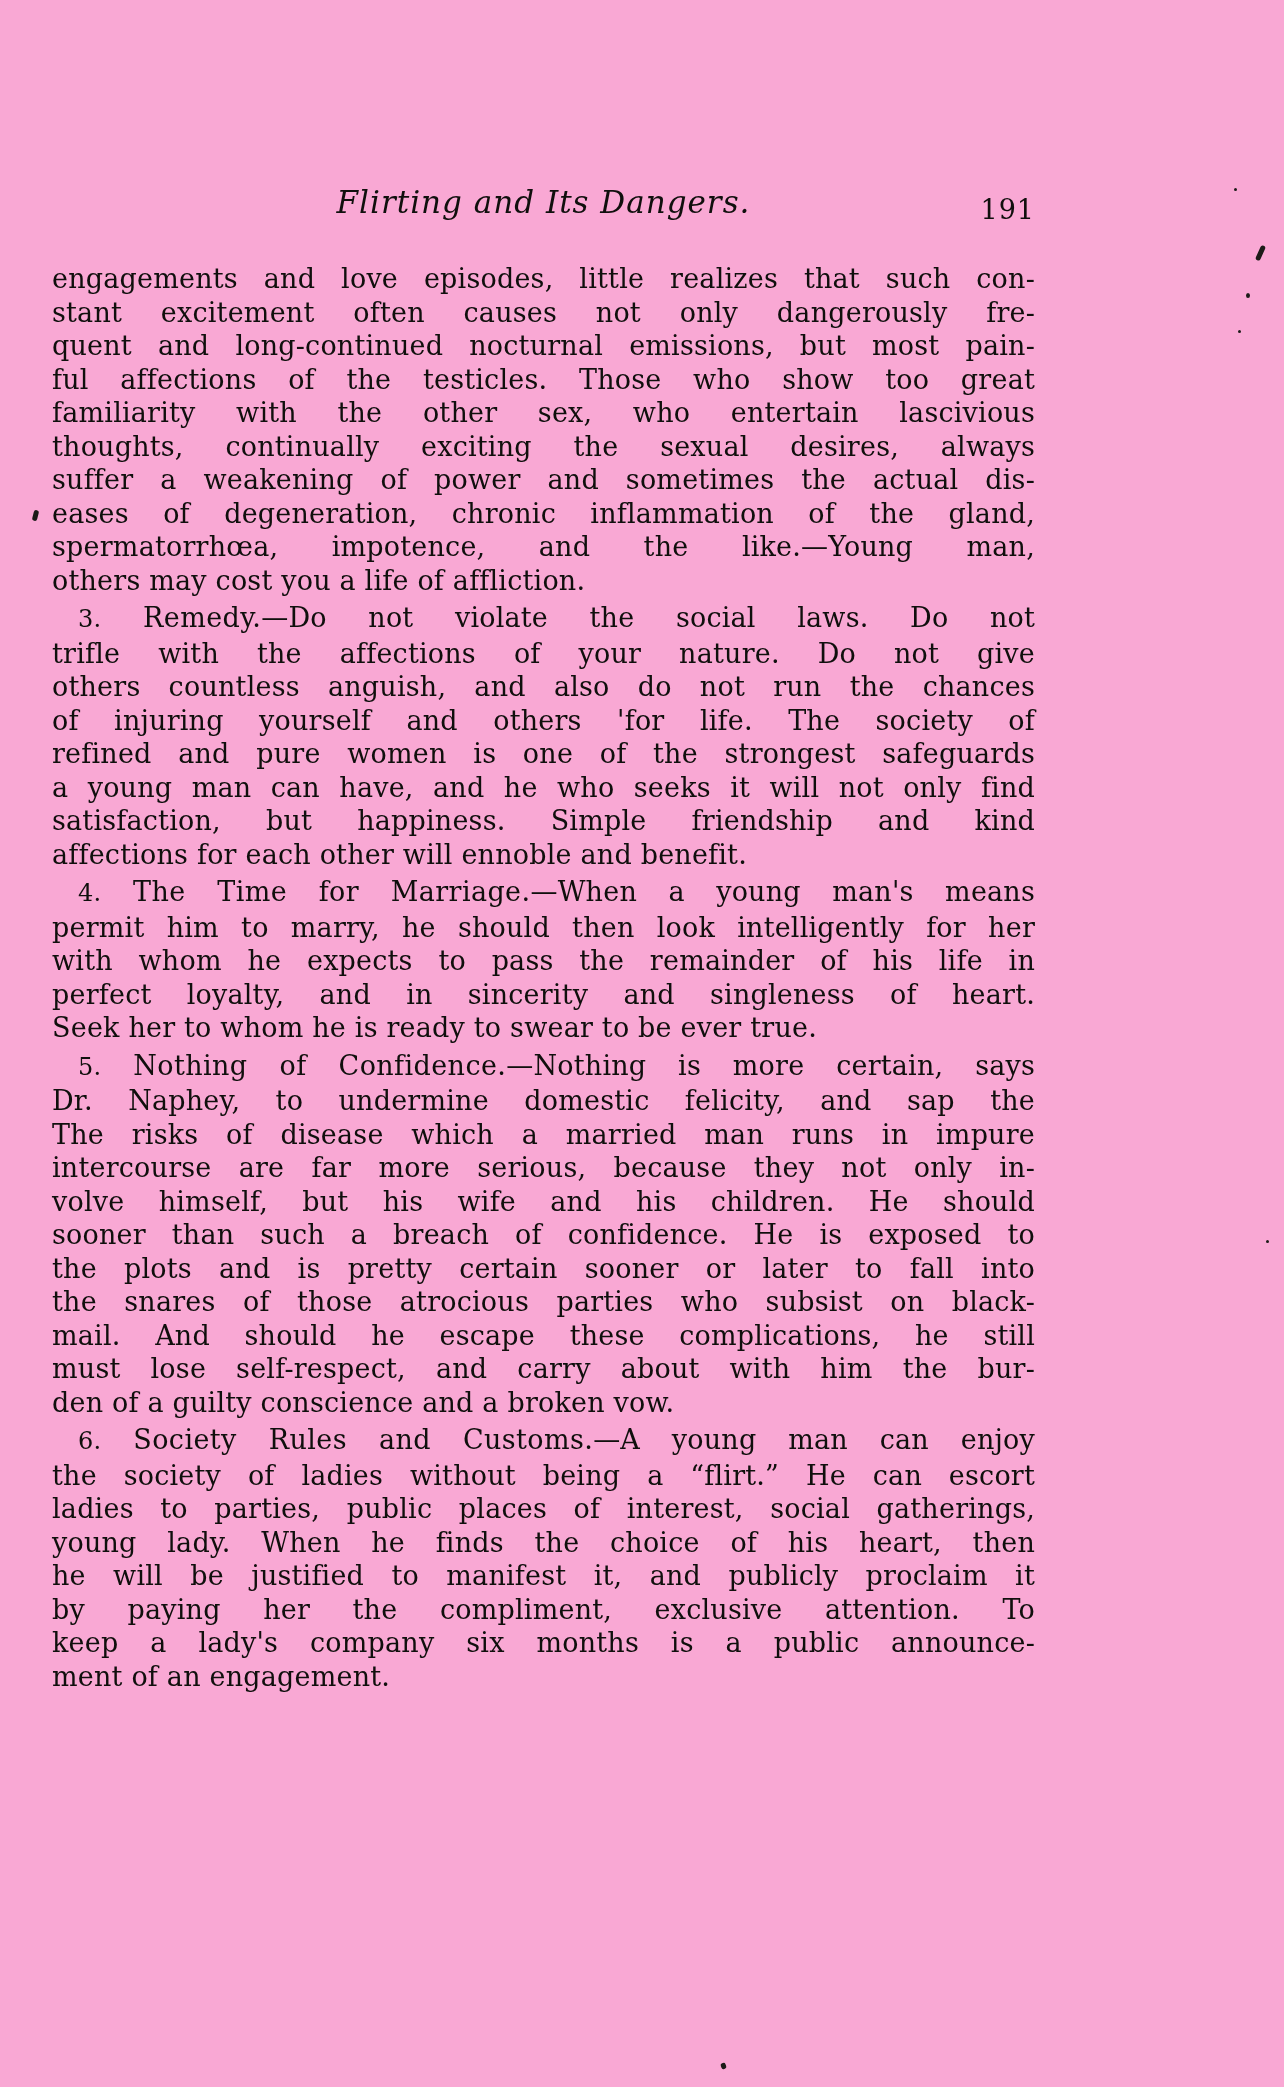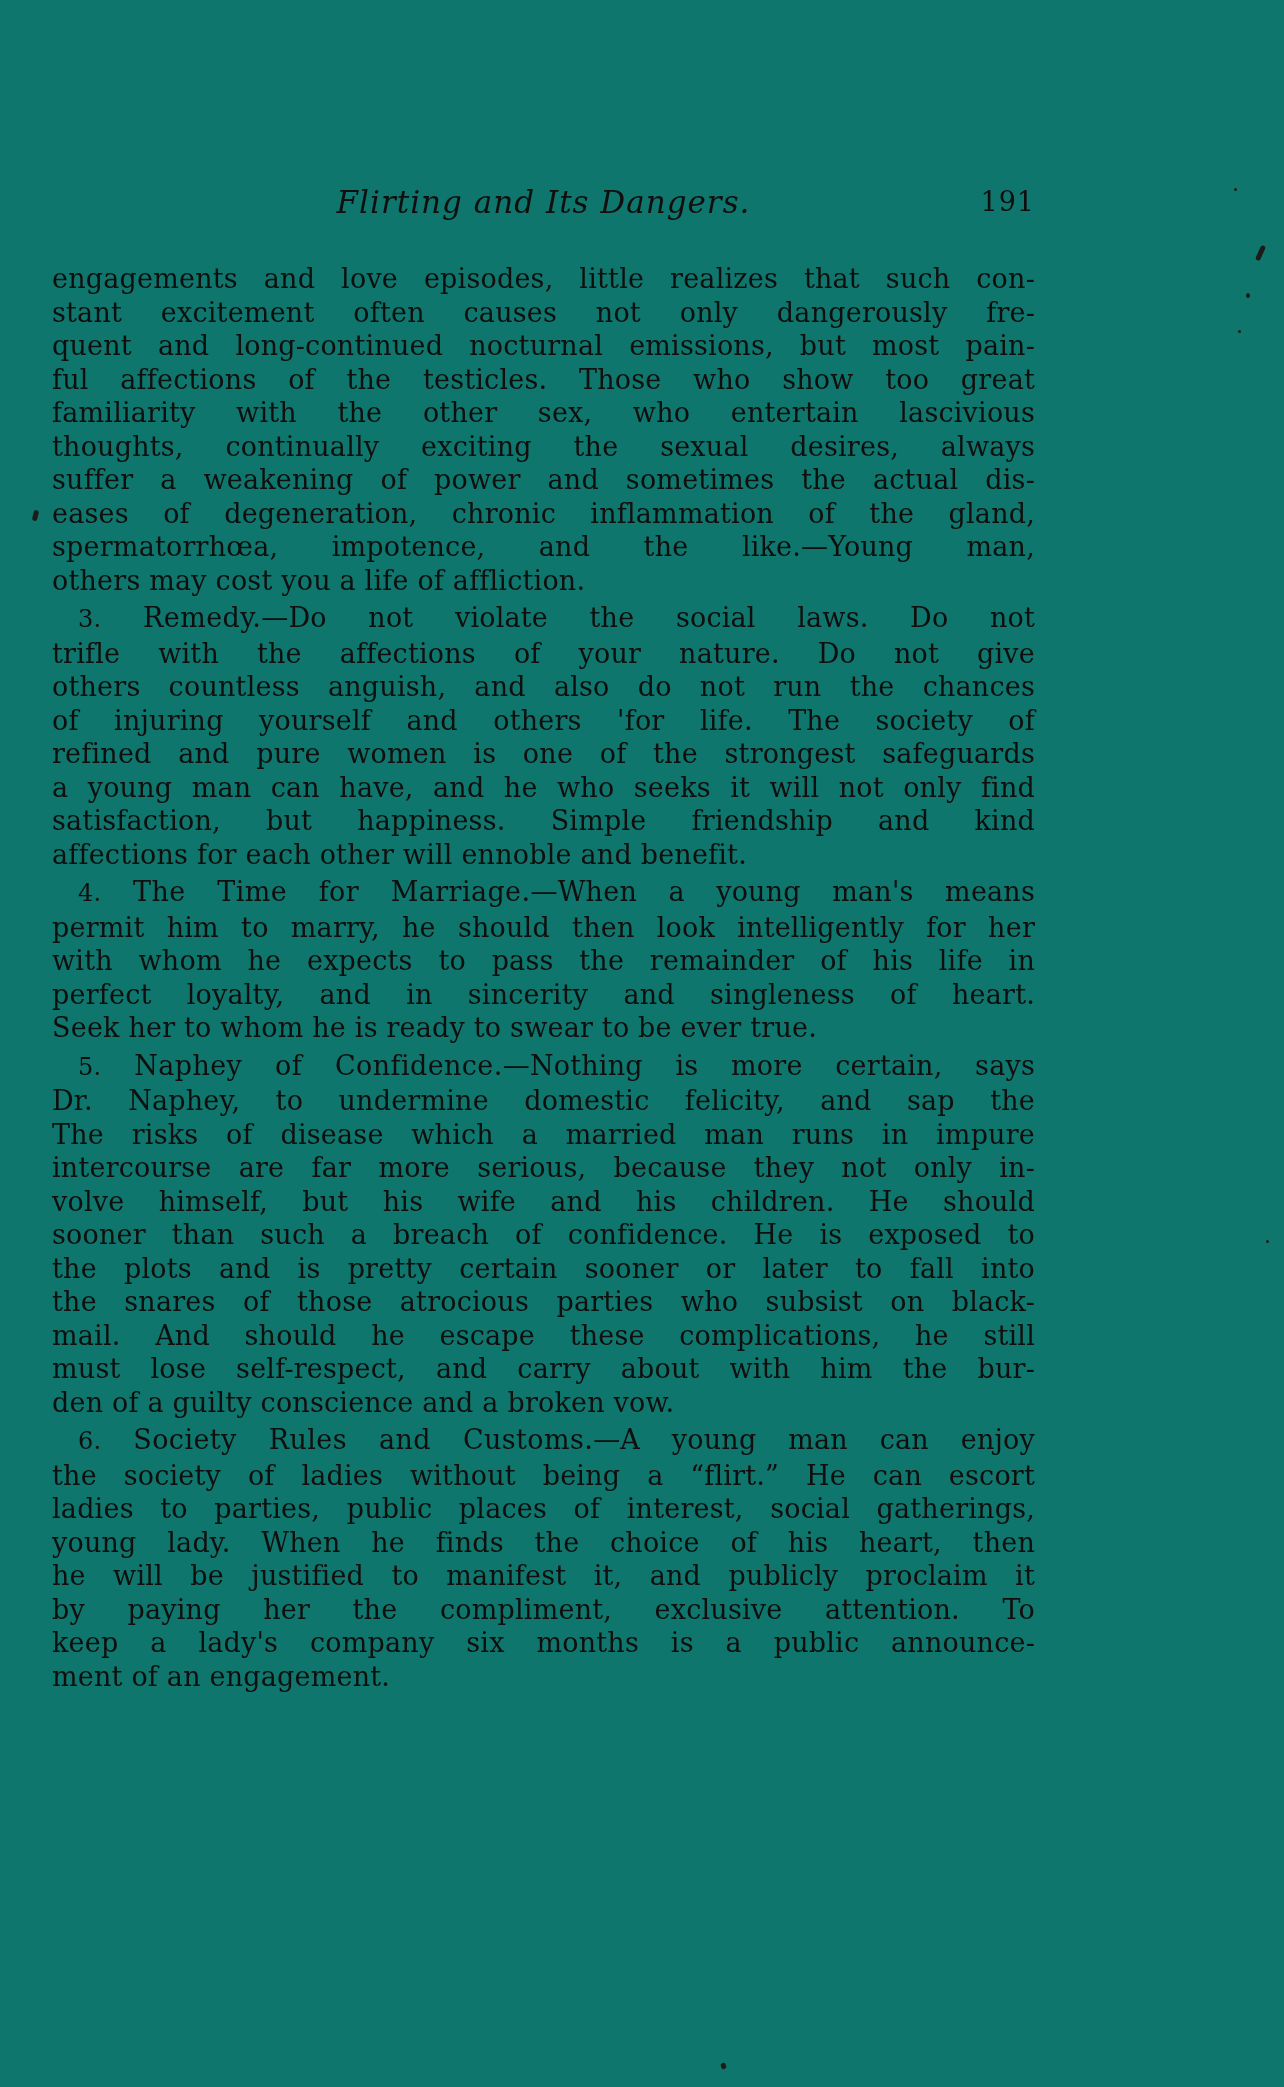--- a/index.html
+++ b/index.html
@@ -1,21 +1,21 @@
 <!DOCTYPE html>
 <html><head>
 <meta charset="utf-8">
 <style>
   html,body { margin:0; padding:0; background:#d8d8d4; }
   .page {
     position: relative;
     width: 1284px;
     height: 2087px;
     margin: 0 auto;
-    background: #0f766e;
+    background: #f9a8d4;
     font-family: "DejaVu Serif", "Liberation Serif", serif;
     color: #100f0d;
     overflow: hidden;
   }
   .column {
     position: absolute;
     left: 52px;
     top: 184px;
     width: 983px;
   }
@@ -28,21 +28,21 @@
     position: absolute;
     left: 0; right: 0;
     text-align: center;
     font-style: italic;
     font-size: 31px;
     letter-spacing: 1px;
   }
   .page-number {
     position: absolute;
     right: 0;
-    top: 2px;
+    top: 10px;
     font-size: 27px;
     letter-spacing: 1px;
   }
   .line {
     font-size: 27px;
     line-height: 33.5px;
     letter-spacing: 0.2px;
     text-align: justify;
     text-align-last: justify;
   }
@@ -91,21 +91,21 @@
           <div class="line last">affections for each other will ennoble and benefit.</div>
         </div>
         <div class="para numbered">
           <div class="line first"><span class="pnum">4.</span><span class="phead"> The Time for Marriage.</span><span>—When a young man's means</span></div>
           <div class="line">permit him to marry, he should then look intelligently for her</div>
           <div class="line">with whom he expects to pass the remainder of his life in</div>
           <div class="line">perfect loyalty, and in sincerity and singleness of heart.</div>
           <div class="line last">Seek her to whom he is ready to swear to be ever true.</div>
         </div>
         <div class="para numbered">
-          <div class="line first"><span class="pnum">5.</span><span class="phead"> Naphey of Confidence.</span><span>—Nothing is more certain, says</span></div>
+          <div class="line first"><span class="pnum">5.</span><span class="phead"> Nothing of Confidence.</span><span>—Nothing is more certain, says</span></div>
           <div class="line">Dr. Naphey, to undermine domestic felicity, and sap the</div>
           <div class="line">The risks of disease which a married man runs in impure</div>
           <div class="line">intercourse are far more serious, because they not only in-</div>
           <div class="line">volve himself, but his wife and his children. He should</div>
           <div class="line">sooner than such a breach of confidence. He is exposed to</div>
           <div class="line">the plots and is pretty certain sooner or later to fall into</div>
           <div class="line">the snares of those atrocious parties who subsist on black-</div>
           <div class="line">mail. And should he escape these complications, he still</div>
           <div class="line">must lose self-respect, and carry about with him the bur-</div>
           <div class="line last">den of a guilty conscience and a broken vow.</div>

